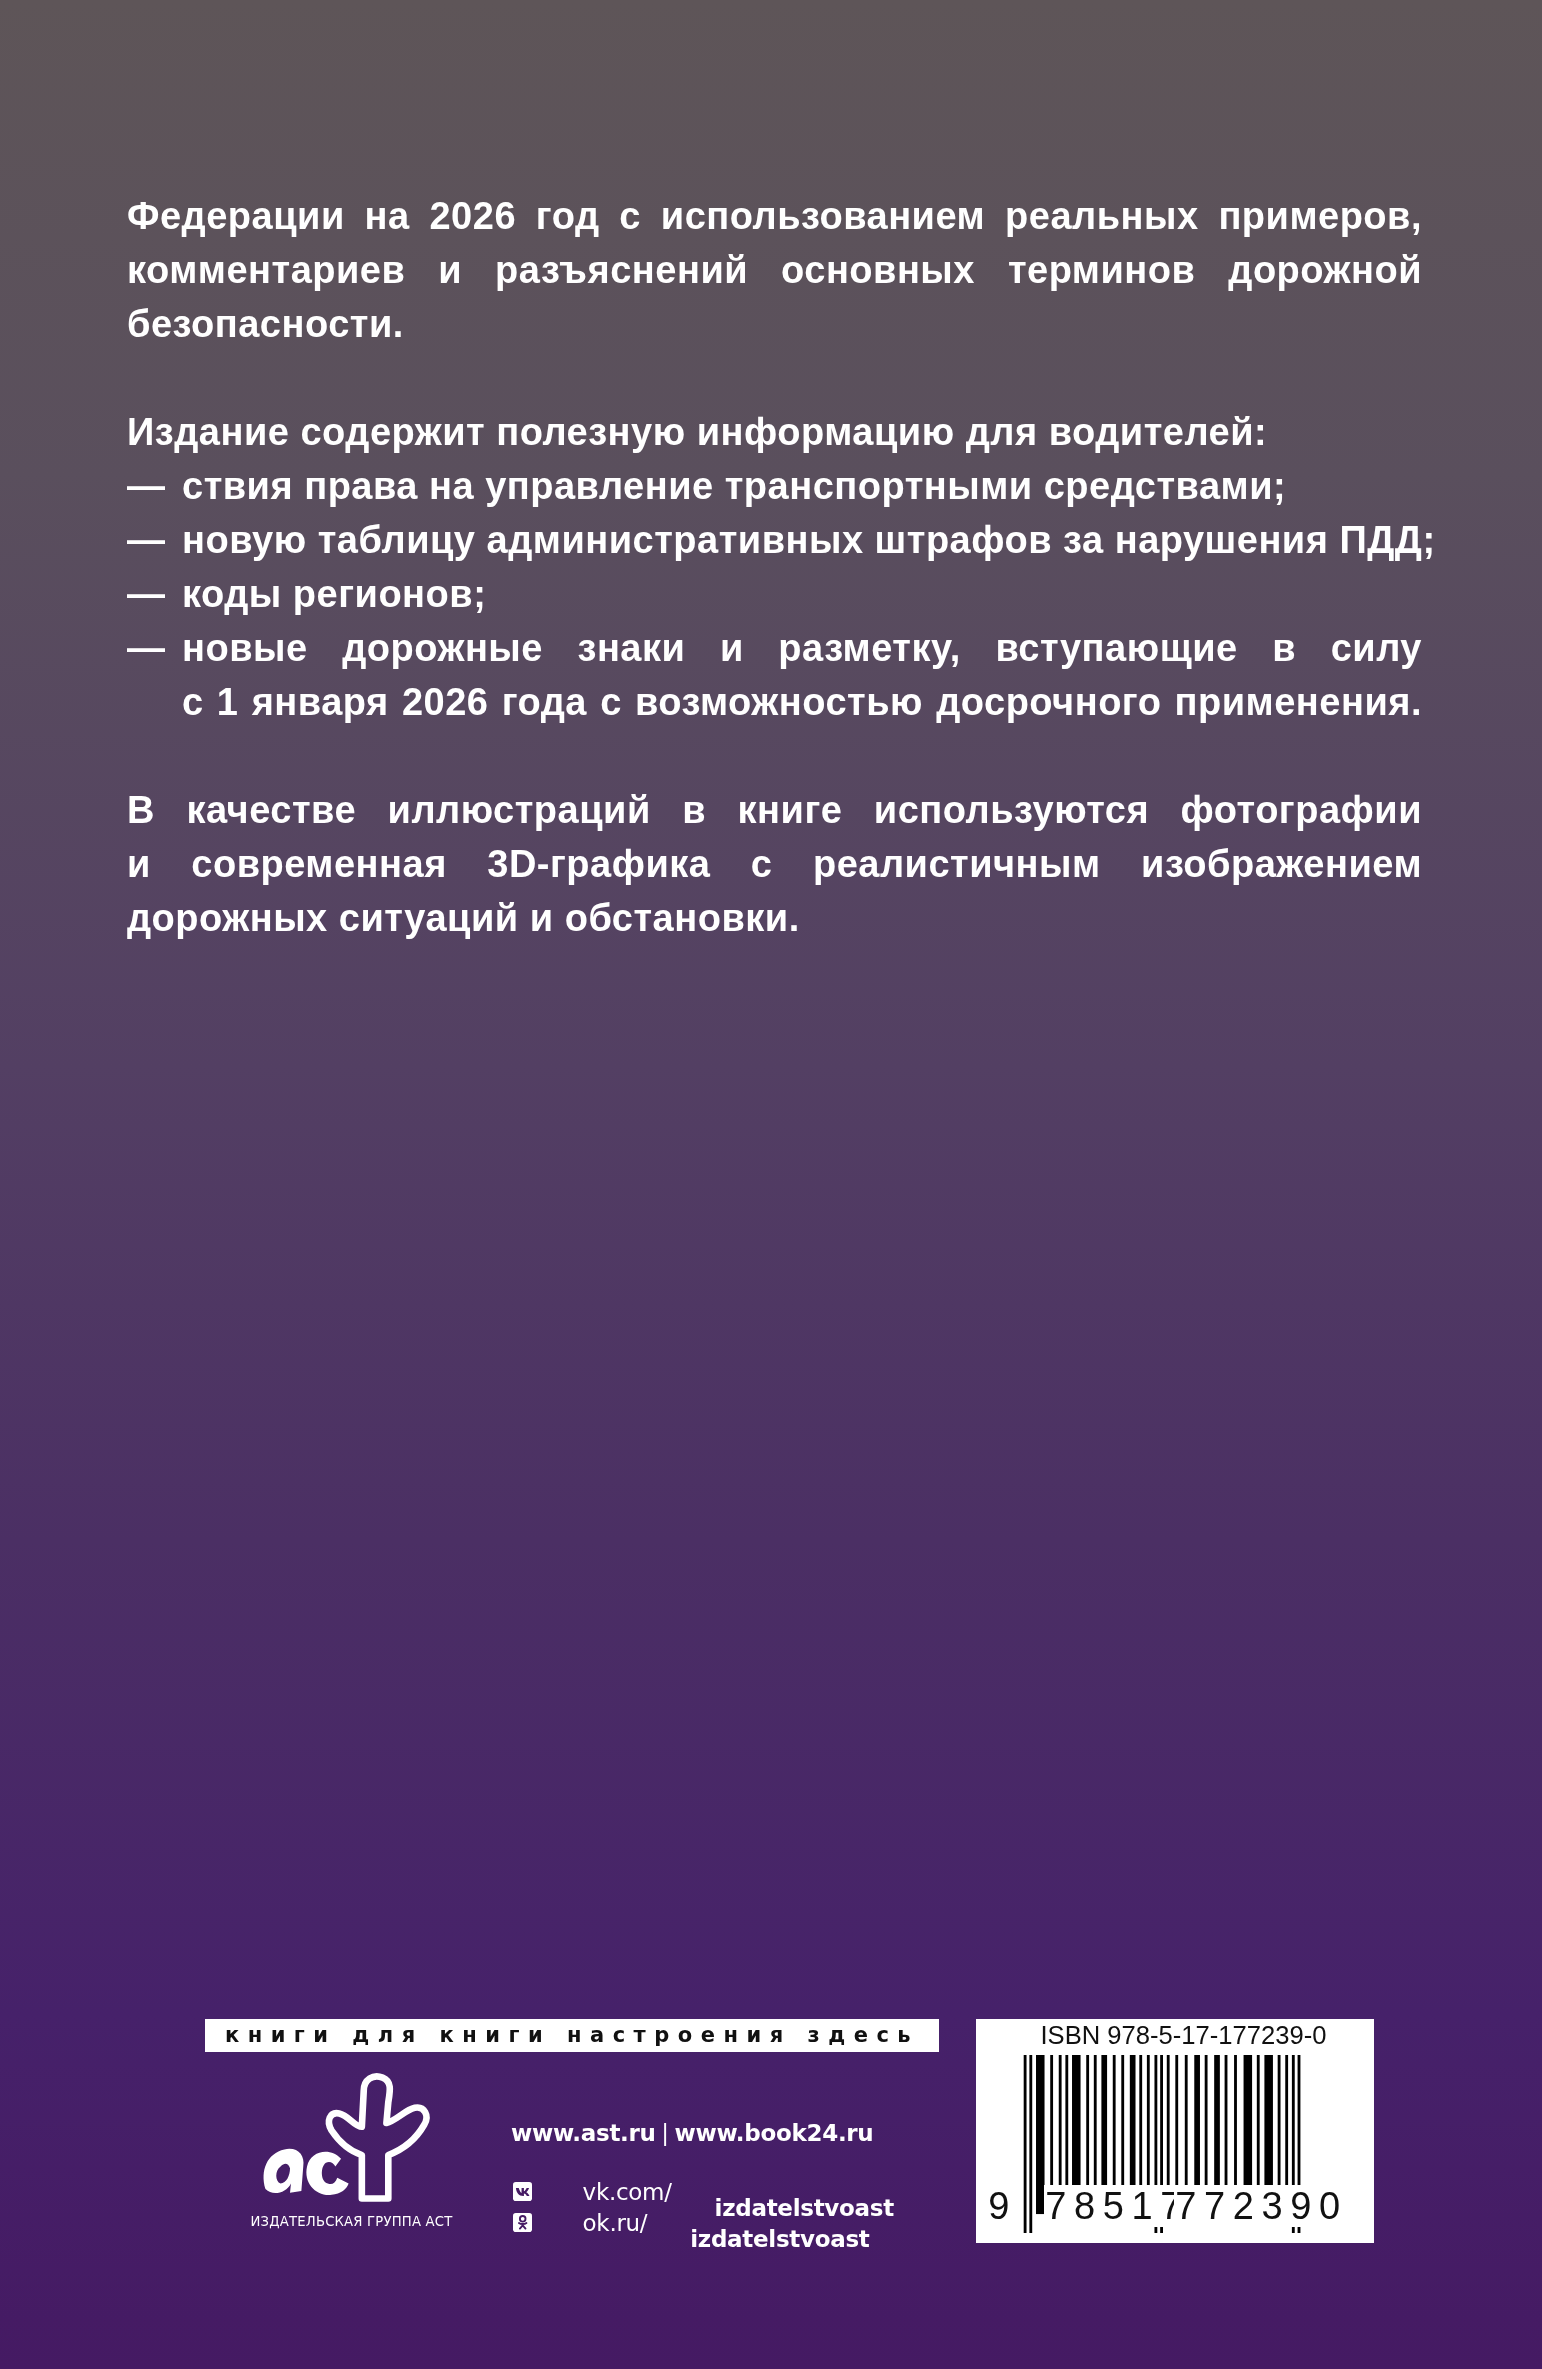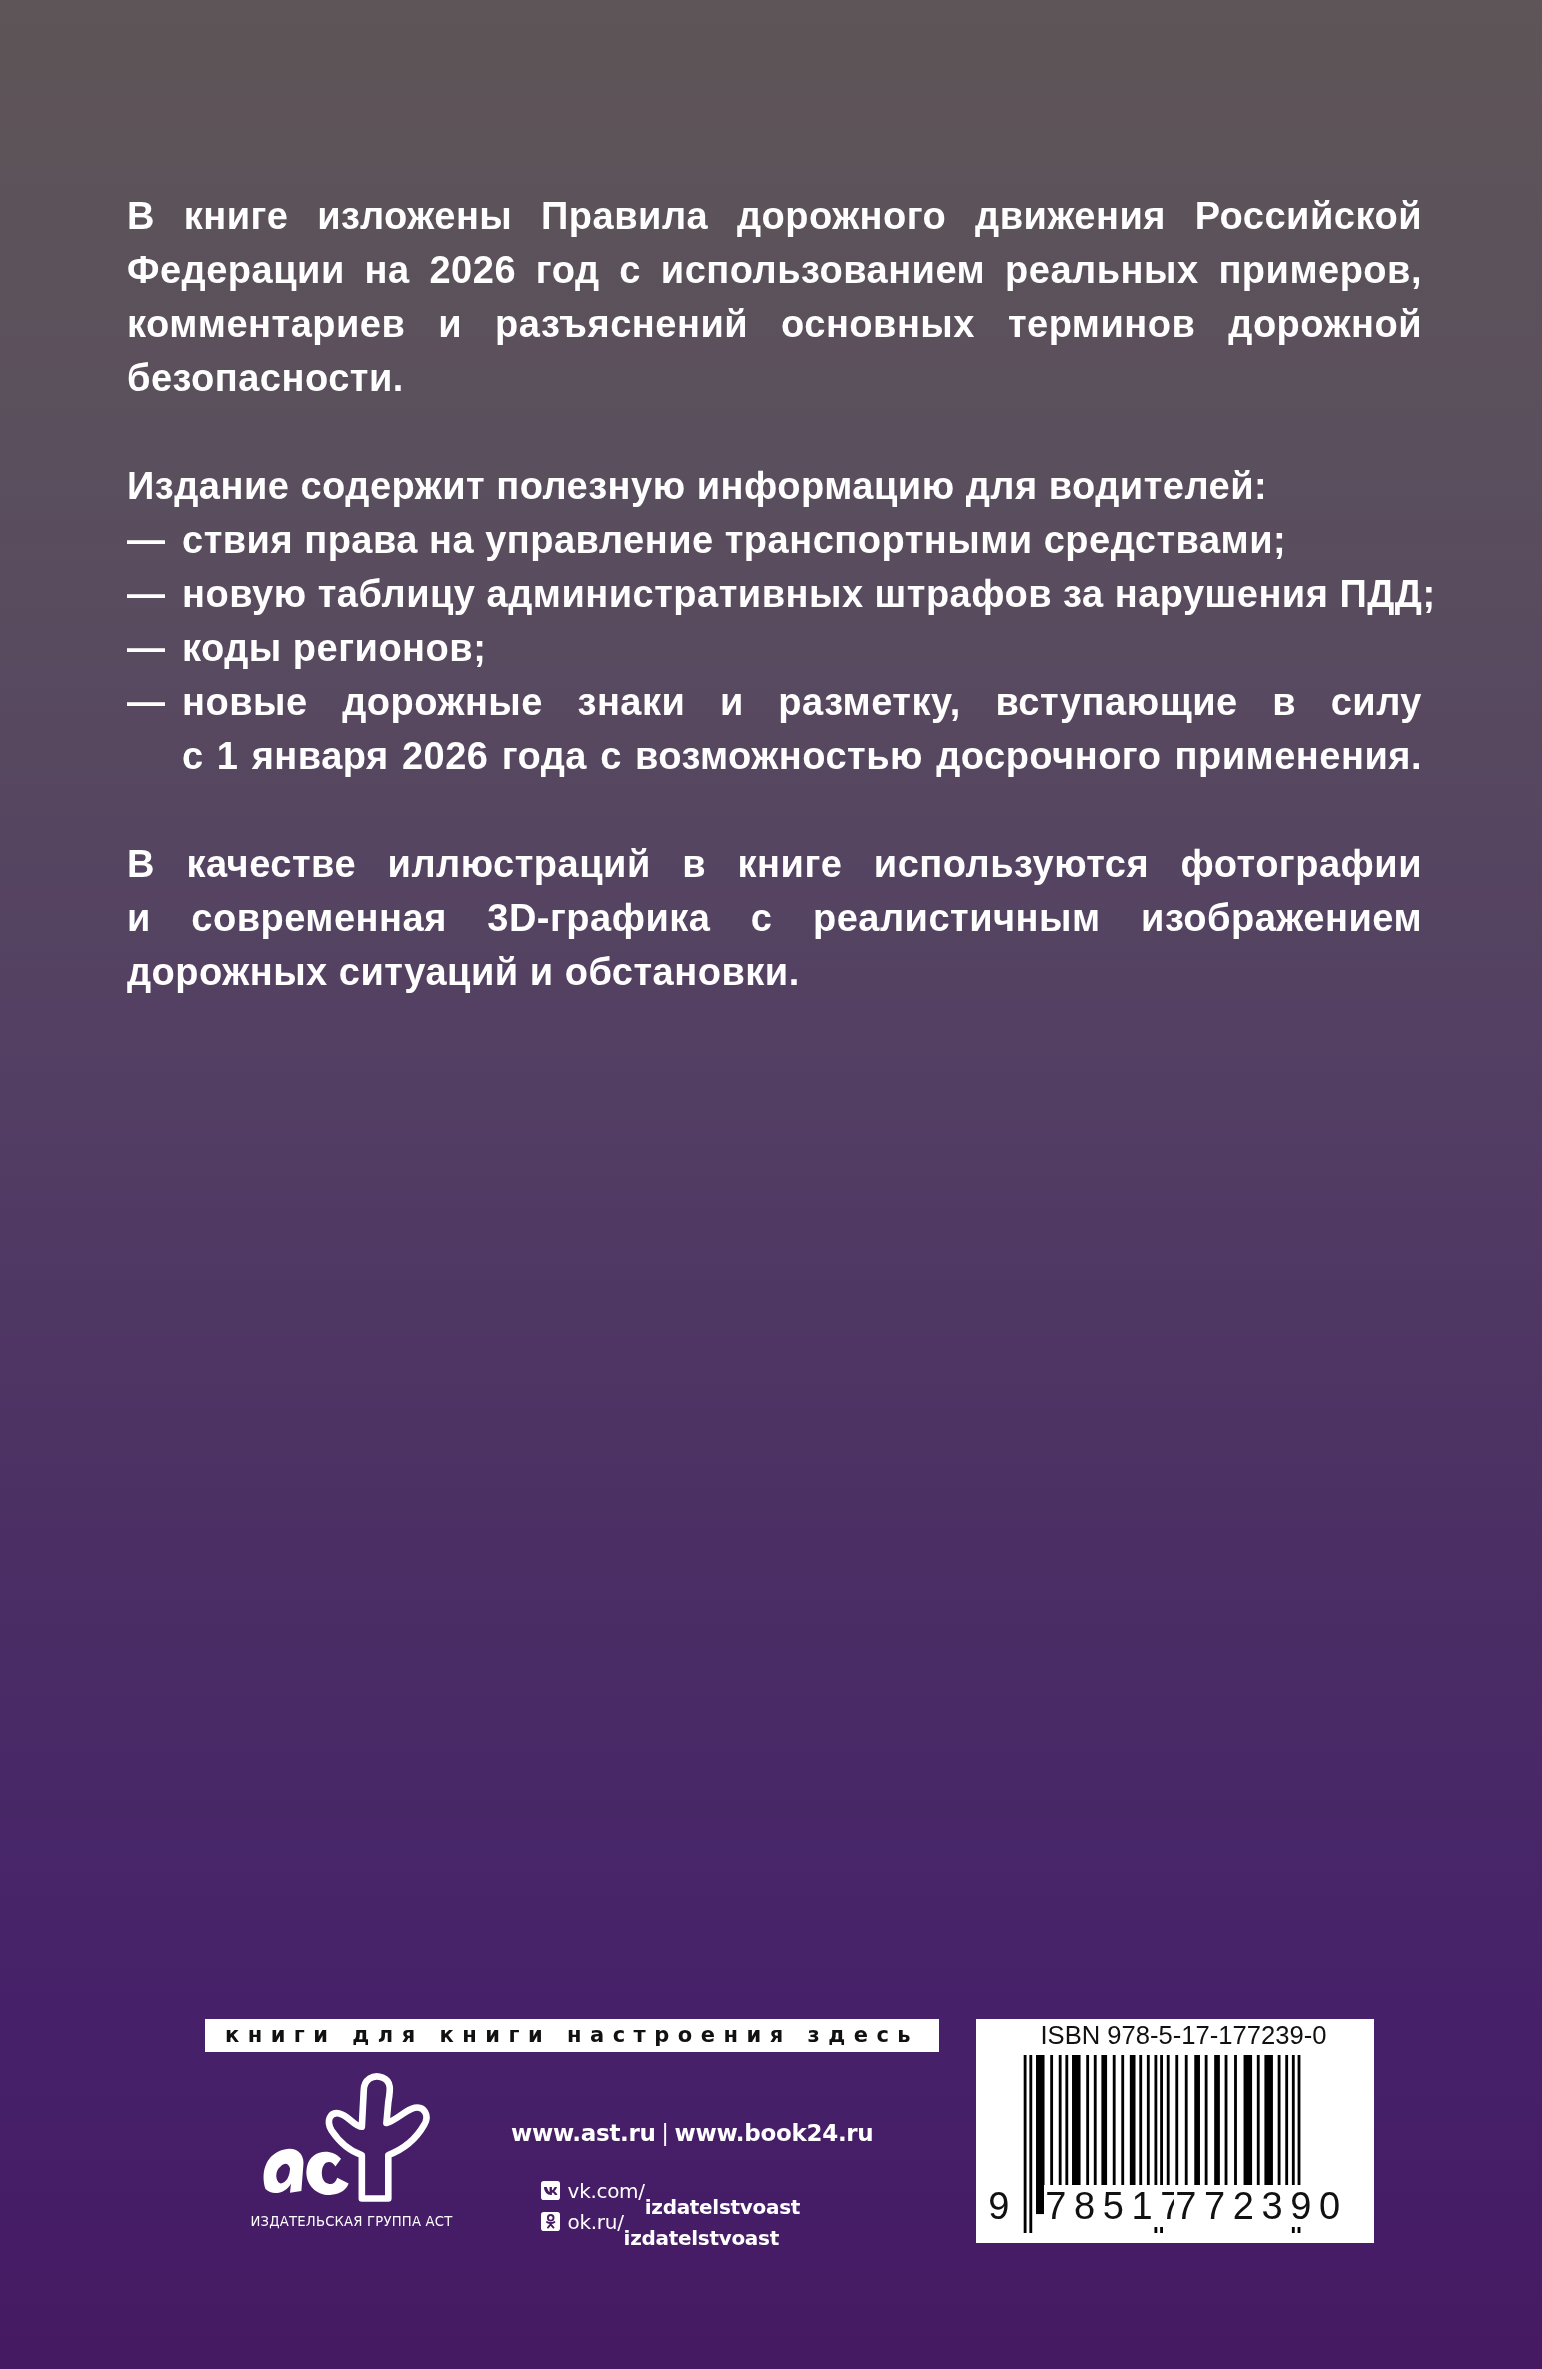--- a/index.html
+++ b/index.html
@@ -111,27 +111,28 @@
     font-size: 23px;
     white-space: nowrap;
     letter-spacing: -0.3px;
   }
   .web-links .sep {
     font-weight: normal;
     margin: 0 5.7px;
   }
   .social {
     position: absolute;
-    left: 541px;
+    left: 513px;
     font-family: "DejaVu Sans", sans-serif;
-    font-size: 20px;
+    font-size: 23px;
     white-space: nowrap;
     display: flex;
     align-items: center;
     letter-spacing: -0.3px;
+    gap: 43px;
   }
   .social.vk { top: 2162px; }
   .social.ok { top: 2193px; }
   .social .ico {
     width: 19px;
     height: 19px;
     background: #ffffff;
     border-radius: 2.8px;
     margin-right: 7.6px;
     display: inline-flex;
@@ -185,21 +186,20 @@
     top: 0;
     background: #ffffff;
     padding: 0 0.9px;
   }
 </style>
 </head>
 <body>
 
 <div class="text-block">
   <p class="para">
-    <span class="line">В книге изложены Правила дорожного движения Российской</span>
     <span class="line">Федерации на 2026 год с использованием реальных примеров,</span>
     <span class="line">комментариев и разъяснений основных терминов дорожной</span>
     <span class="line last">безопасности.</span>
   </p>
 
   <div class="para">
     <span class="line last">Издание содержит полезную информацию для водителей:</span>
     <ul class="list">
       <li class="list-item">
         <span class="dash">—</span>

